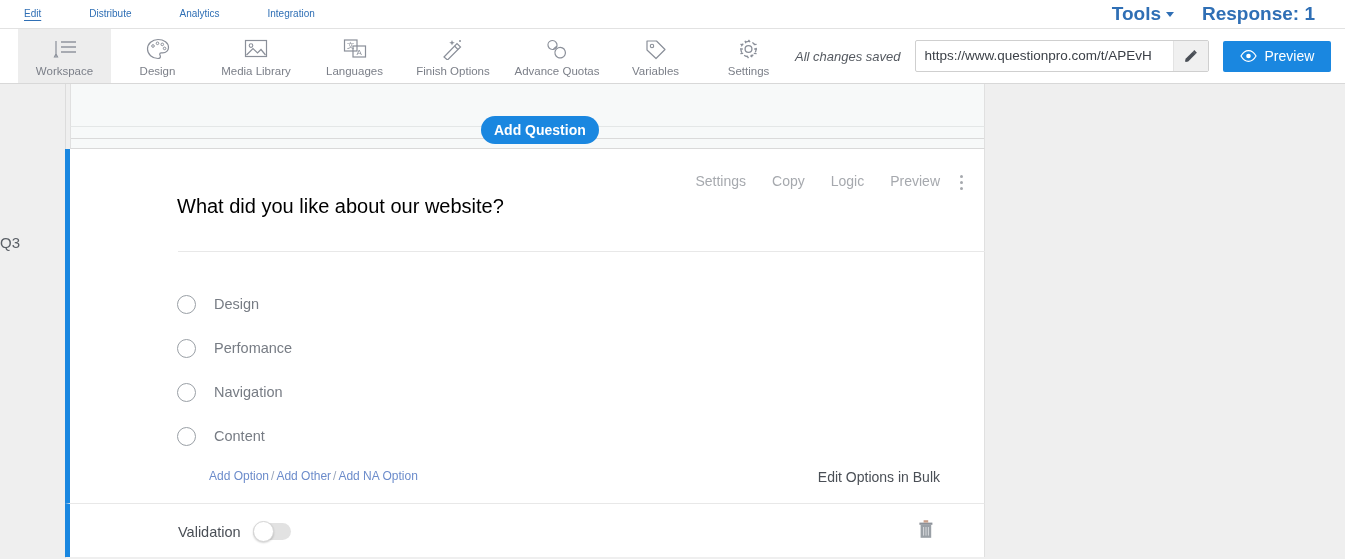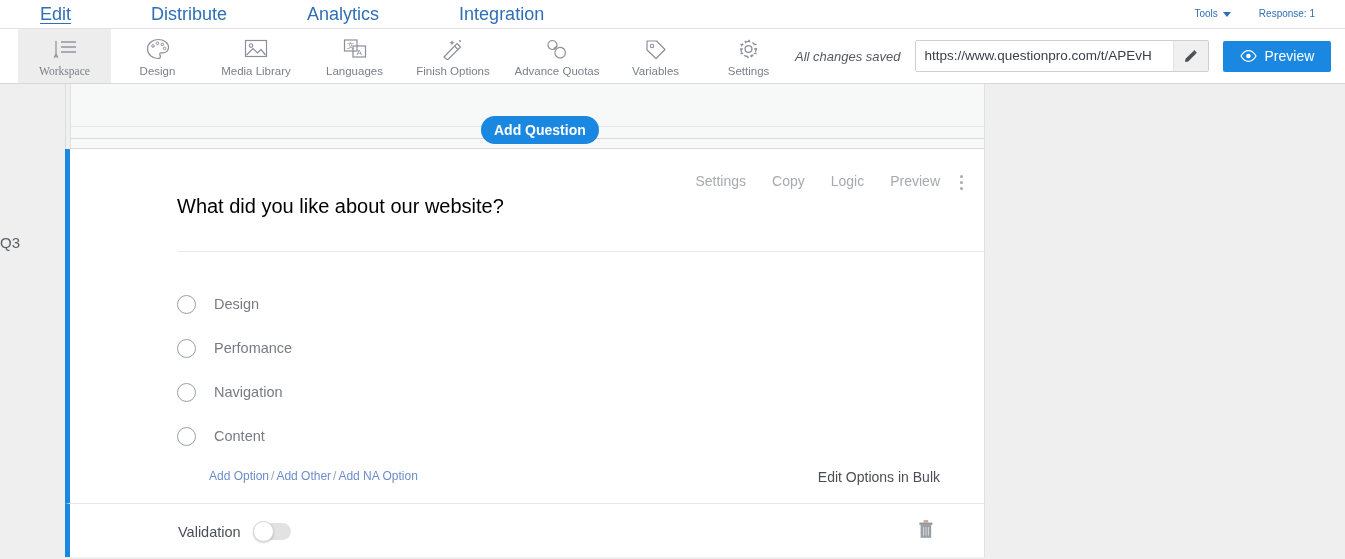--- a/index.html
+++ b/index.html
@@ -24,36 +24,36 @@
     padding: 0 16px 0 0;
     box-sizing: border-box;
     position: relative;
   }
   .topnav-left {
     display: flex;
     align-items: center;
   }
   .topnav-item {
     color: #2f6fb5;
-    font-size: 18px;
-    padding: 0 40px;
+    font-size: 10px;
+    padding: 0 24px;
     line-height: 28px;
     cursor: pointer;
     white-space: nowrap;
   }
   .topnav-item.active {
     text-decoration: underline;
     text-underline-offset: 3px;
   }
   .topnav-right {
     margin-left: auto;
     display: flex;
     align-items: center;
   }
-  .topnav-right .topnav-item { padding: 0 14px; font-size: 10px; }
+  .topnav-right .topnav-item { padding: 0 14px; font-size: 19px; font-weight: bold; }
   .caret-down {
     display: inline-block;
     width: 0; height: 0;
     border-left: 4px solid transparent;
     border-right: 4px solid transparent;
     border-top: 5px solid #2f6fb5;
     margin-left: 5px;
     vertical-align: middle;
   }
 
@@ -76,21 +76,21 @@
   .tool {
     width: 93px;
     display: flex;
     flex-direction: column;
     align-items: center;
     justify-content: center;
     cursor: pointer;
     color: #8a8f99;
     gap: 3px;
   }
-  .tool.active { background: #ededed; font-family: Liberation Serif, serif; }
+  .tool.active { background: #ededed; }
   .tool .ticon {
     height: 26px;
     display: flex;
     align-items: center;
     justify-content: center;
   }
   .tool .tlabel {
     font-size: 11.5px;
     color: #7b7f88;
     white-space: nowrap;

